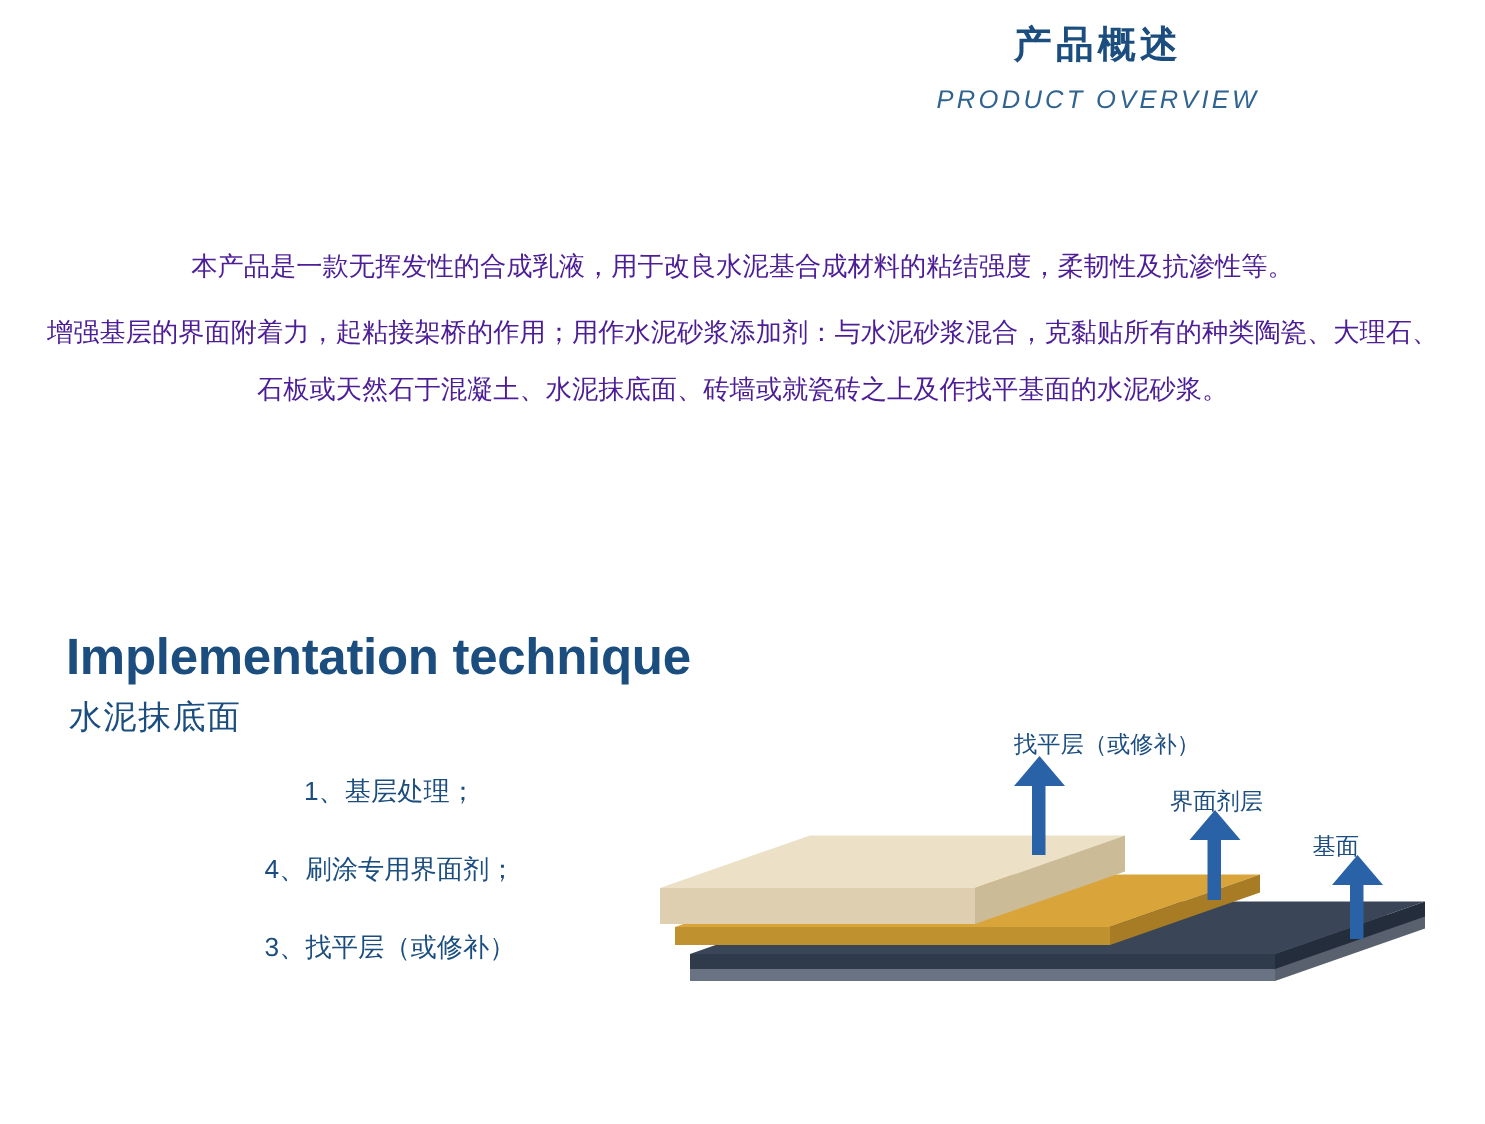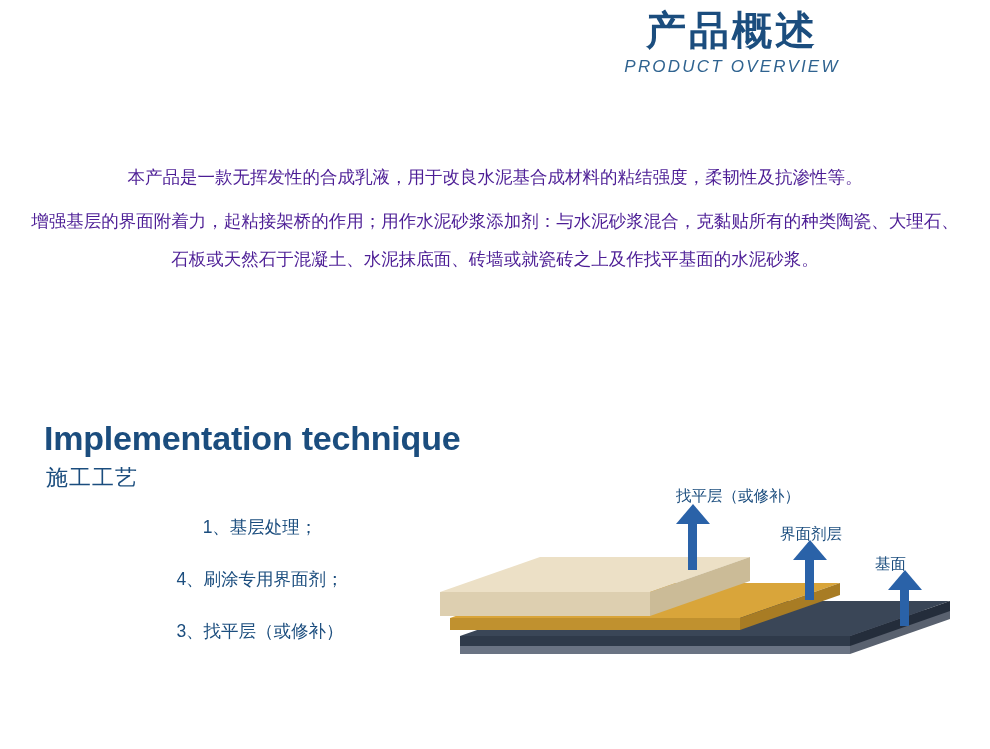--- a/index.html
+++ b/index.html
@@ -19,21 +19,21 @@
 
   
   .header {
     position: absolute;
     top: 8px;
     right: 48px;
     text-align: center;
     width: 420px;
   }
   .header-title {
-    font-size: 40px;
+    font-size: 25px;
     font-weight: bold;
     color: #1b4d7e;
     letter-spacing: 3px;
     line-height: 44px;
   }
   .header-sub {
     font-size: 17px;
     color: #2f6390;
     letter-spacing: 2.2px;
     line-height: 30px;
@@ -121,21 +121,21 @@
     <div class="header-sub">PRODUCT OVERVIEW</div>
   </div>
 
   <div class="intro">
     <p class="p1">本产品是一款无挥发性的合成乳液，用于改良水泥基合成材料的粘结强度，柔韧性及抗渗性等。</p>
     <p class="p2">增强基层的界面附着力，起粘接架桥的作用；用作水泥砂浆添加剂：与水泥砂浆混合，克黏贴所有的种类陶瓷、大理石、石板或天然石于混凝土、水泥抹底面、砖墙或就瓷砖之上及作找平基面的水泥砂浆。</p>
   </div>
 
   <div class="impl">
     <div class="impl-title-en">Implementation technique</div>
-    <div class="impl-title-cn">施工工艺</div>
+    <div class="impl-title-cn">水泥抹底面</div>
     <ul class="impl-list">
       <li>1、基层处理；</li>
       <li>4、刷涂专用界面剂；</li>
       <li>3、找平层（或修补）</li>
     </ul>
   </div>
 
   <div class="diagram">
 
     <span class="lbl lbl-1">找平层（或修补）</span>

